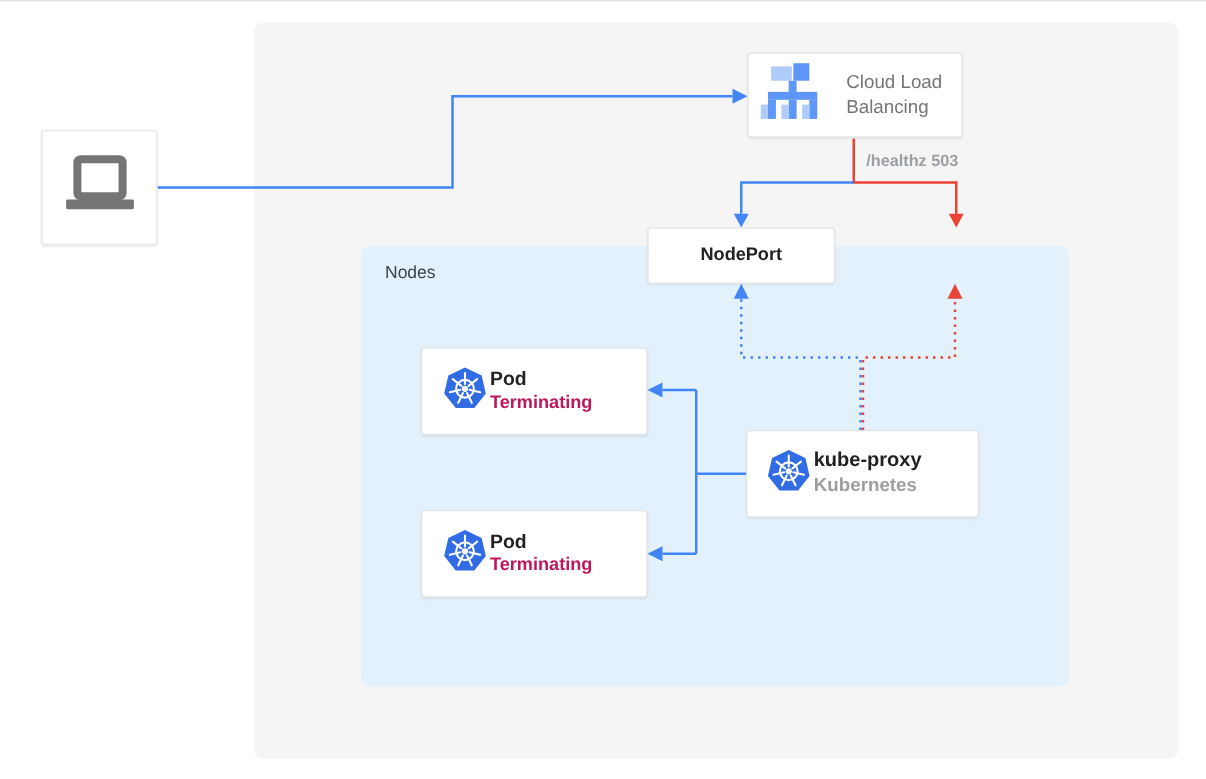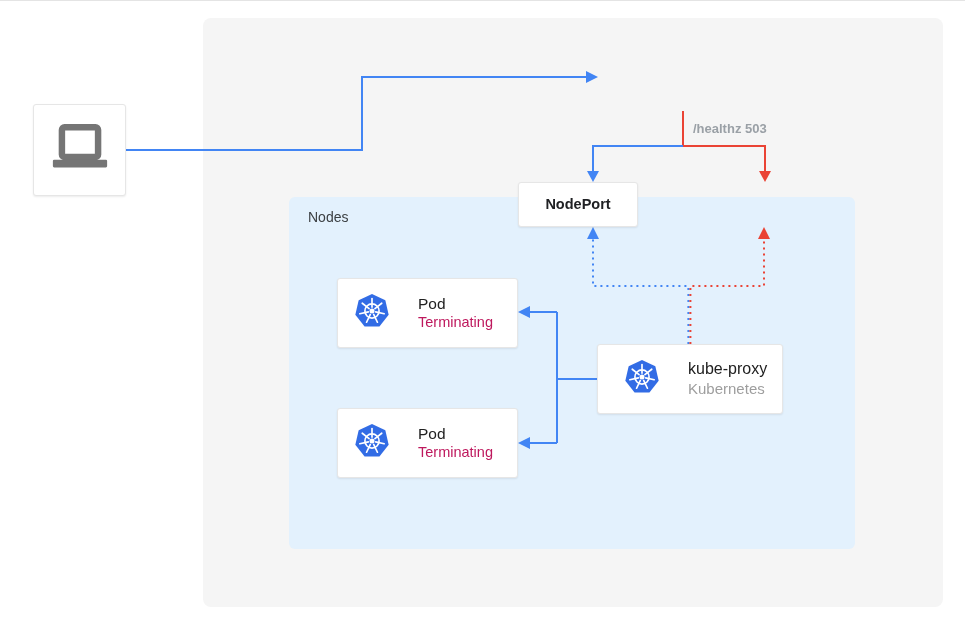--- a/index.html
+++ b/index.html
@@ -9,28 +9,28 @@
   *{margin:0;padding:0;box-sizing:border-box;}
   body{background:#fff;font-family:"Liberation Sans","DejaVu Sans",sans-serif;}
   .canvas{position:relative;width:965px;height:623px;background:#fff;overflow:hidden;border-top:1px solid #e4e4e4;}
   .panel-gray{position:absolute;left:203px;top:17px;width:740px;height:589px;background:var(--panel-bg,#f5f5f5);border-radius:8px;}
   .panel-nodes{position:absolute;left:289px;top:196px;width:566px;height:352px;background:var(--nodes-bg,#e3f1fd);border-radius:6px;z-index:1;}
   .nodes-label{position:absolute;left:19px;top:12px;font-size:14px;color:#3c4043;}
   .card{position:absolute;background:#fff;border:1px solid #e6e6e6;border-radius:3px;box-shadow:0 1px 2px rgba(0,0,0,.08);z-index:3;display:flex;align-items:center;}
   .laptop-card{left:33px;top:103px;width:93px;height:92px;justify-content:center;}
   .clb-card{left:598px;top:41px;width:172px;height:68px;padding-left:9px;}
   .clb-text{margin-left:13px;font-size:15px;line-height:1.35;color:#757575;width:92px;}
-  .np-card{left:518px;top:181px;width:120px;height:45px;justify-content:center;}
+  .np-card{left:518px;top:181px;width:150px;height:45px;justify-content:center;}
   .np-label{font-weight:bold;font-size:14.5px;color:#202124;text-align:center;line-height:1.35;}
   .hc-card{left:690px;top:181px;width:150px;height:45px;justify-content:center;}
   .hc-label{font-weight:bold;font-size:14.5px;color:#202124;text-align:center;line-height:1.35;width:110px;}
   .pod-card1{left:337px;top:277px;width:181px;height:70px;padding-left:14px;}
   .pod-card2{left:337px;top:407px;width:181px;height:70px;padding-left:14px;}
-  .kp-card{left:597px;top:343px;width:186px;height:70px;padding-left:24px;}
-  .entity-text{margin-left:26px;}
+  .kp-card{left:597px;top:343px;width:186px;height:70px;padding-left:13px;}
+  .entity-text{font-weight:bold;}
   .entity-title{font-size:15.5px;color:#212121;line-height:1.25;}
   .entity-sub{font-size:14.5px;color:#be185d;line-height:1.3;}
   .kp-title{font-size:16px;color:#212121;line-height:1.25;}
   .kp-sub{font-size:15px;color:#9e9e9e;line-height:1.3;}
   .healthz{position:absolute;left:693px;top:120px;font-size:13px;font-weight:bold;color:#9aa0a6;z-index:4;}
   .wires{position:absolute;left:0;top:0;width:965px;height:623px;z-index:2;pointer-events:none;}
   .sb{stroke:var(--blue,#4285f4);}
   .sr{stroke:var(--red,#ea4335);}
   .fb{fill:var(--blue,#4285f4);}
   .fr{fill:var(--red,#ea4335);}
@@ -80,20 +80,37 @@
 
   <div class="card laptop-card">
     <span>
       <svg width="62" height="52" viewBox="0 0 48 40">
         <rect class="laptop-stroke" x="10" y="4" width="28" height="23" rx="2" stroke-width="5"></rect>
         <rect class="laptop-fill" x="3" y="29" width="42" height="6" rx="1"></rect>
       </svg>
     </span>
   </div>
 
+  <div class="card clb-card">
+    <span>
+      <svg width="56" height="51" viewBox="0 0 44 40">
+        <rect class="clb-light" x="7" y="4" width="13" height="9"></rect>
+        <rect class="clb-mid" x="21" y="2" width="10" height="11"></rect>
+        <rect class="clb-mid" x="18" y="13" width="5" height="8"></rect>
+        <rect class="clb-mid" x="5" y="20" width="31" height="5"></rect>
+        <rect class="clb-mid" x="5" y="25" width="5" height="12"></rect>
+        <rect class="clb-mid" x="18" y="25" width="5" height="12"></rect>
+        <rect class="clb-mid" x="31" y="25" width="5" height="12"></rect>
+        <rect class="clb-light" x="0.5" y="28" width="4.5" height="9"></rect>
+        <rect class="clb-light" x="13.5" y="28" width="4.5" height="9"></rect>
+        <rect class="clb-light" x="26.5" y="28" width="4.5" height="9"></rect>
+      </svg>
+    </span>
+    <div class="clb-text">Cloud Load Balancing</div>
+  </div>
 
   <div class="card np-card">
     <div class="np-label">NodePort</div>
   </div>
 
 
   <div class="card pod-card1">
     <span>
       <svg width="40" height="40" viewBox="0 0 48 48">
         <polygon class="k8s-hept" points="24,3.5 40,11.2 44,28.6 32.9,42.5 15.1,42.5 4,28.6 8,11.2"></polygon>

